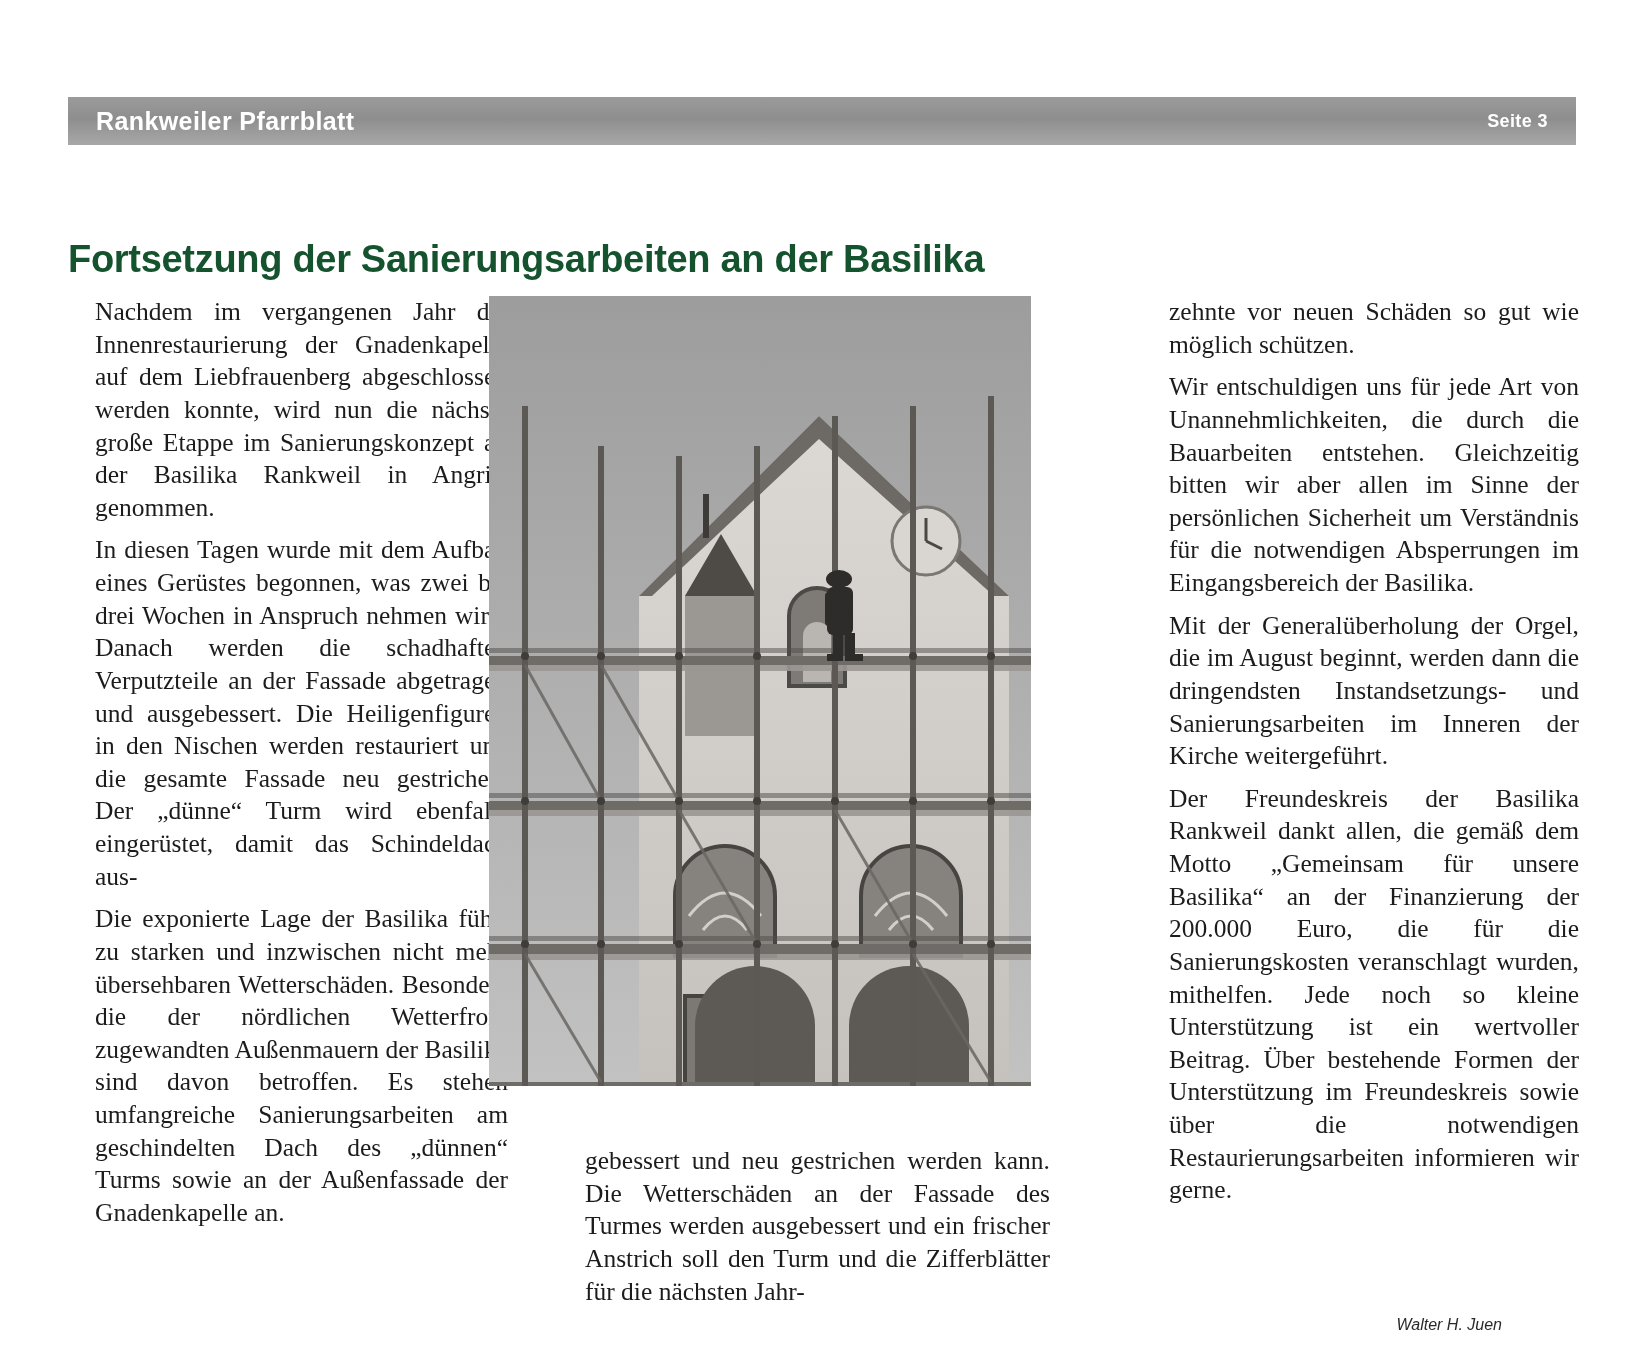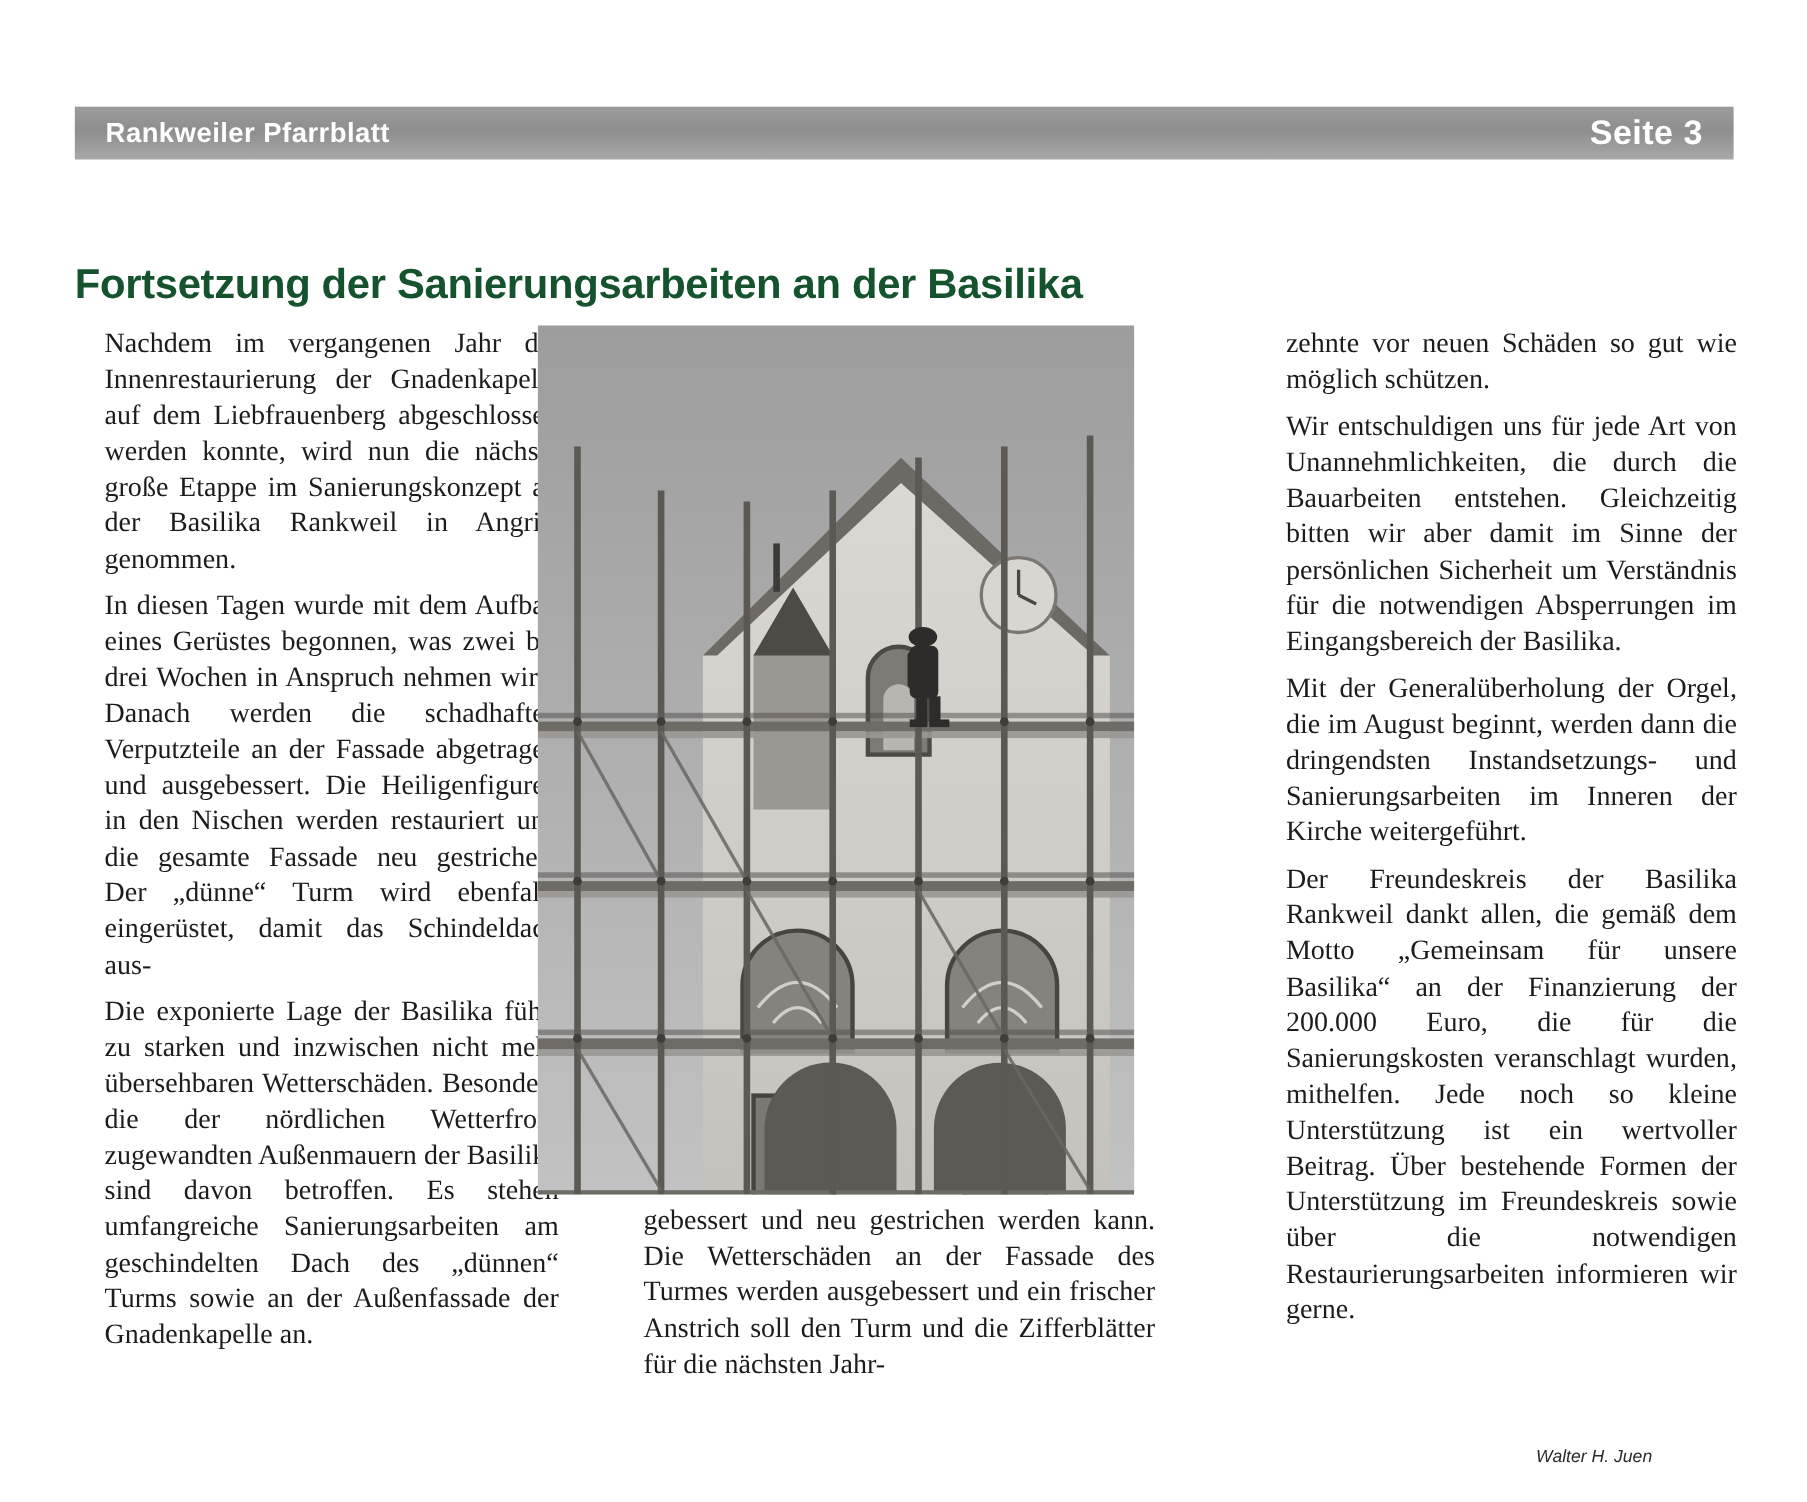--- a/index.html
+++ b/index.html
@@ -39,21 +39,21 @@
   .header-title {
     font-family: "Liberation Sans", sans-serif;
     font-weight: bold;
     font-size: 25px;
     color: #ffffff;
     letter-spacing: 0.4px;
   }
   .header-page {
     font-family: "Liberation Sans", sans-serif;
     font-weight: bold;
-    font-size: 31px;
+    font-size: 18px;
     color: #ffffff;
     letter-spacing: 0.4px;
   }
 
   
   .headline {
     position: absolute;
     left: 68px;
     top: 213px;
     width: 1450px;
@@ -79,21 +79,21 @@
     hyphens: auto;
   }
 
   .col-left {
     left: 66px;
     top: 296px;
     width: 413px;
   }
   .col-mid-lower {
     left: 556px;
-    top: 1093px;
+    top: 1145px;
     width: 465px;
   }
   .col-right {
     left: 1140px;
     top: 296px;
     width: 410px;
   }
 
   
   .photo {
@@ -254,20 +254,20 @@
       </g>
     </svg>
   </div>
 
   <div class="col col-mid-lower">
     <p>gebessert und neu gestrichen werden kann. Die Wetterschäden an der Fassade des Turmes werden ausgebessert und ein frischer Anstrich soll den Turm und die Zifferblätter für die nächsten Jahr-</p>
   </div>
 
   <div class="col col-right">
     <p>zehnte vor neuen Schäden so gut wie möglich schützen.</p>
-    <p>Wir entschuldigen uns für jede Art von Unannehmlichkeiten, die durch die Bauarbeiten entstehen. Gleichzeitig bitten wir aber damit im Sinne der persönlichen Sicherheit um Verständnis für die notwendigen Absperrungen im Eingangsbereich der Basilika.</p>
+    <p>Wir entschuldigen uns für jede Art von Unannehmlichkeiten, die durch die Bauarbeiten entstehen. Gleichzeitig bitten wir aber allen im Sinne der persönlichen Sicherheit um Verständnis für die notwendigen Absperrungen im Eingangsbereich der Basilika.</p>
     <p>Mit der Generalüberholung der Orgel, die im August beginnt, werden dann die dringendsten Instandsetzungs- und Sanierungsarbeiten im Inneren der Kirche weitergeführt.</p>
     <p>Der Freundeskreis der Basilika Rankweil dankt allen, die gemäß dem Motto „Gemeinsam für unsere Basilika“ an der Finanzierung der 200.000 Euro, die für die Sanierungskosten veranschlagt wurden, mithelfen. Jede noch so kleine Unterstützung ist ein wertvoller Beitrag. Über bestehende Formen der Unterstützung im Freundeskreis sowie über die notwendigen Restaurierungsarbeiten informieren wir gerne.</p>
   </div>
 
   <div class="byline">Walter H. Juen</div>
 
 </div>
 
 </body></html>

